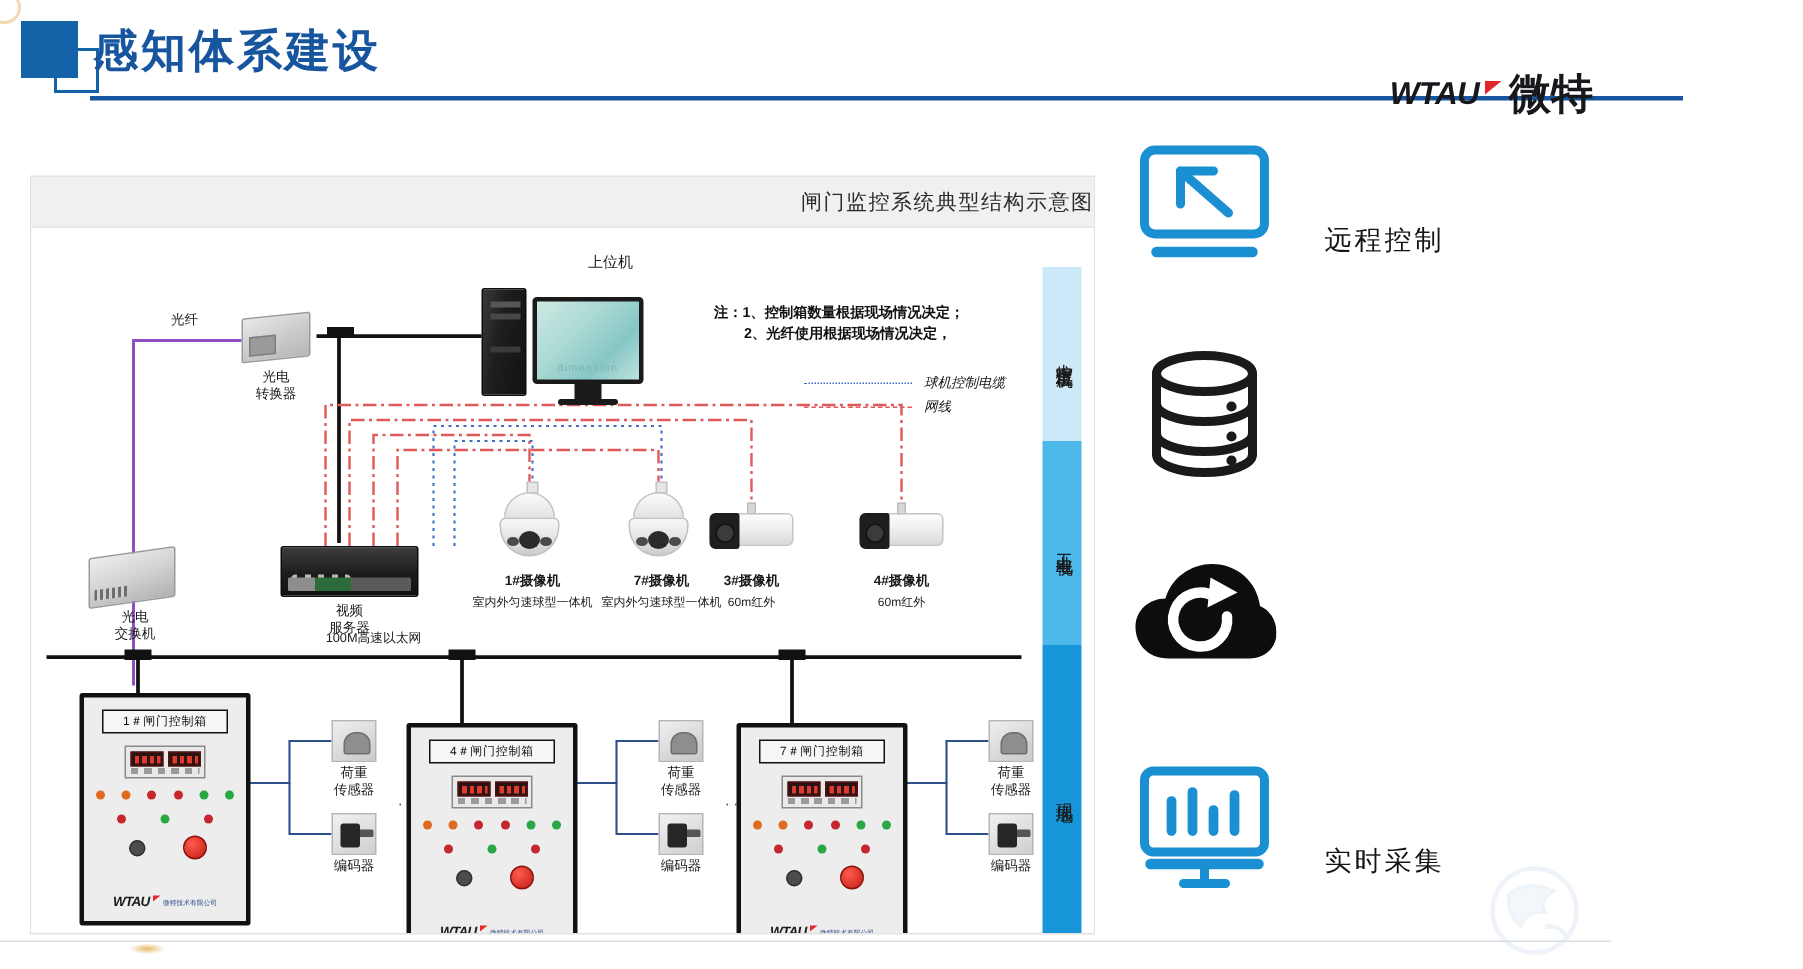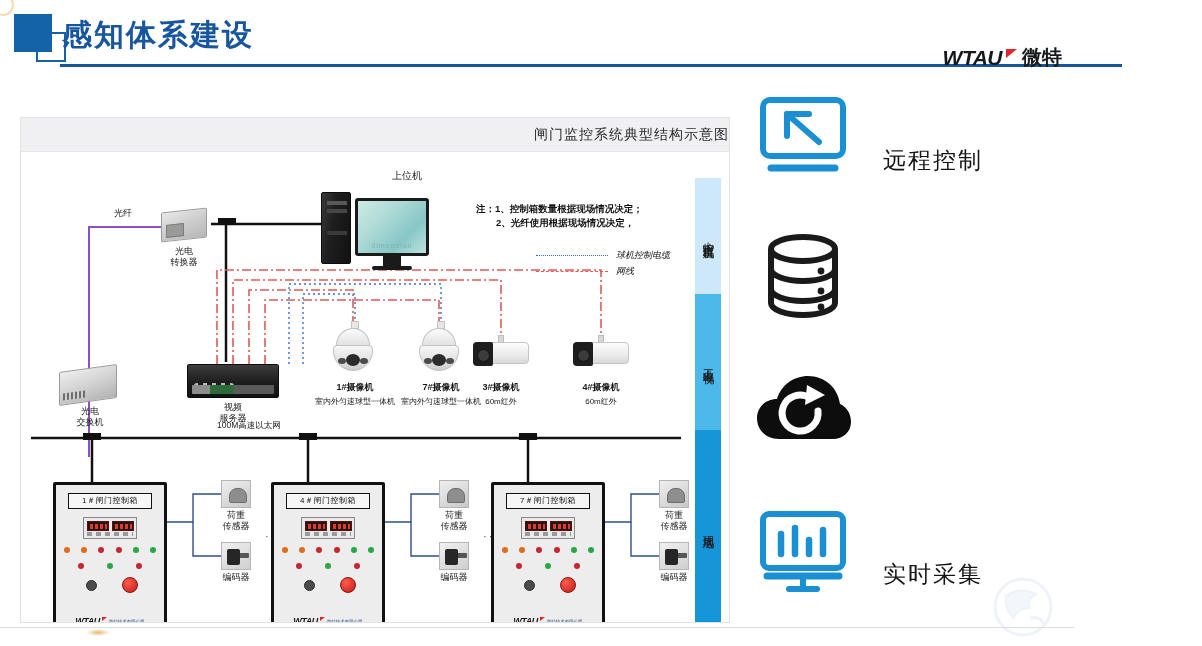--- a/index.html
+++ b/index.html
@@ -46,21 +46,21 @@
     color: #16181c; letter-spacing: -0.5px;
     font-family: "Liberation Sans", sans-serif;
   }
   #brand-flag {
     width: 0; height: 0;
     border-left: 11px solid #e3262b;
     border-bottom: 9px solid transparent;
     margin-left: 1px; margin-top: -9px;
   }
   #brand-cn {
-    font-size: 20px; font-weight: bold; color: #16181c;
+    font-size: 28px; font-weight: bold; color: #16181c;
     margin-left: 2px;
   }
 
   
   #subtitle {
     position: absolute; left: 40px; top: 81px;
     font-size: 25px; font-weight: bold; color: #1f9bdd;
     letter-spacing: 1px; white-space: nowrap;
   }
 
@@ -314,21 +314,21 @@
   }
   .legend-text { font-size:9px; color:#111;font-style:italic; }
 
   
   #features { position:absolute; left:755px; top:96px; width:430px; }
   .feature-row {
     position:absolute; display:flex; align-items:center;
   }
   .feature-icon { width:96px; display:flex; justify-content:center; align-items:center; }
   .feature-label {
-    font-size:23px; color:#151515; margin-left:32px; letter-spacing:2px;
+    font-size:18px; color:#151515; margin-left:32px; letter-spacing:2px;
     white-space:nowrap;
     margin-top:44px;
   }
   #feature-0 { top:0; }
   #feature-1 { top:137px; }
   #feature-2 { top:277px; }
   #feature-3 { top:414px; }
 
   
   #watermark {
@@ -477,21 +477,21 @@
       <div class="dev-label bold" style="left:442px; top:230px; width:76px;">3#摄像机</div>
       <div class="dev-label" style="left:442px; top:244px; width:76px; font-size:8px;">60m红外</div>
 
       <div class="dev" style="left:552px; top:190px;">
         <div class="cam-bullet-arm"></div>
         <div class="cam-bullet"></div>
       </div>
       <div class="dev-label bold" style="left:542px; top:230px; width:76px;">4#摄像机</div>
       <div class="dev-label" style="left:542px; top:244px; width:76px; font-size:8px;">60m红外</div>
 
-      <div class="cabinet" style="left:32px; top:330px;">
+      <div class="cabinet" style="left:32px; top:310px;">
         <div class="cab-title">1＃闸门控制箱</div>
         <div class="cab-meter">
             <i></i>
             <i></i>
             <u></u>
           </div>
         <div class="cab-leds">
           <span class="led led-o"></span>
             <span class="led led-o"></span>
             <span class="led led-r"></span>

